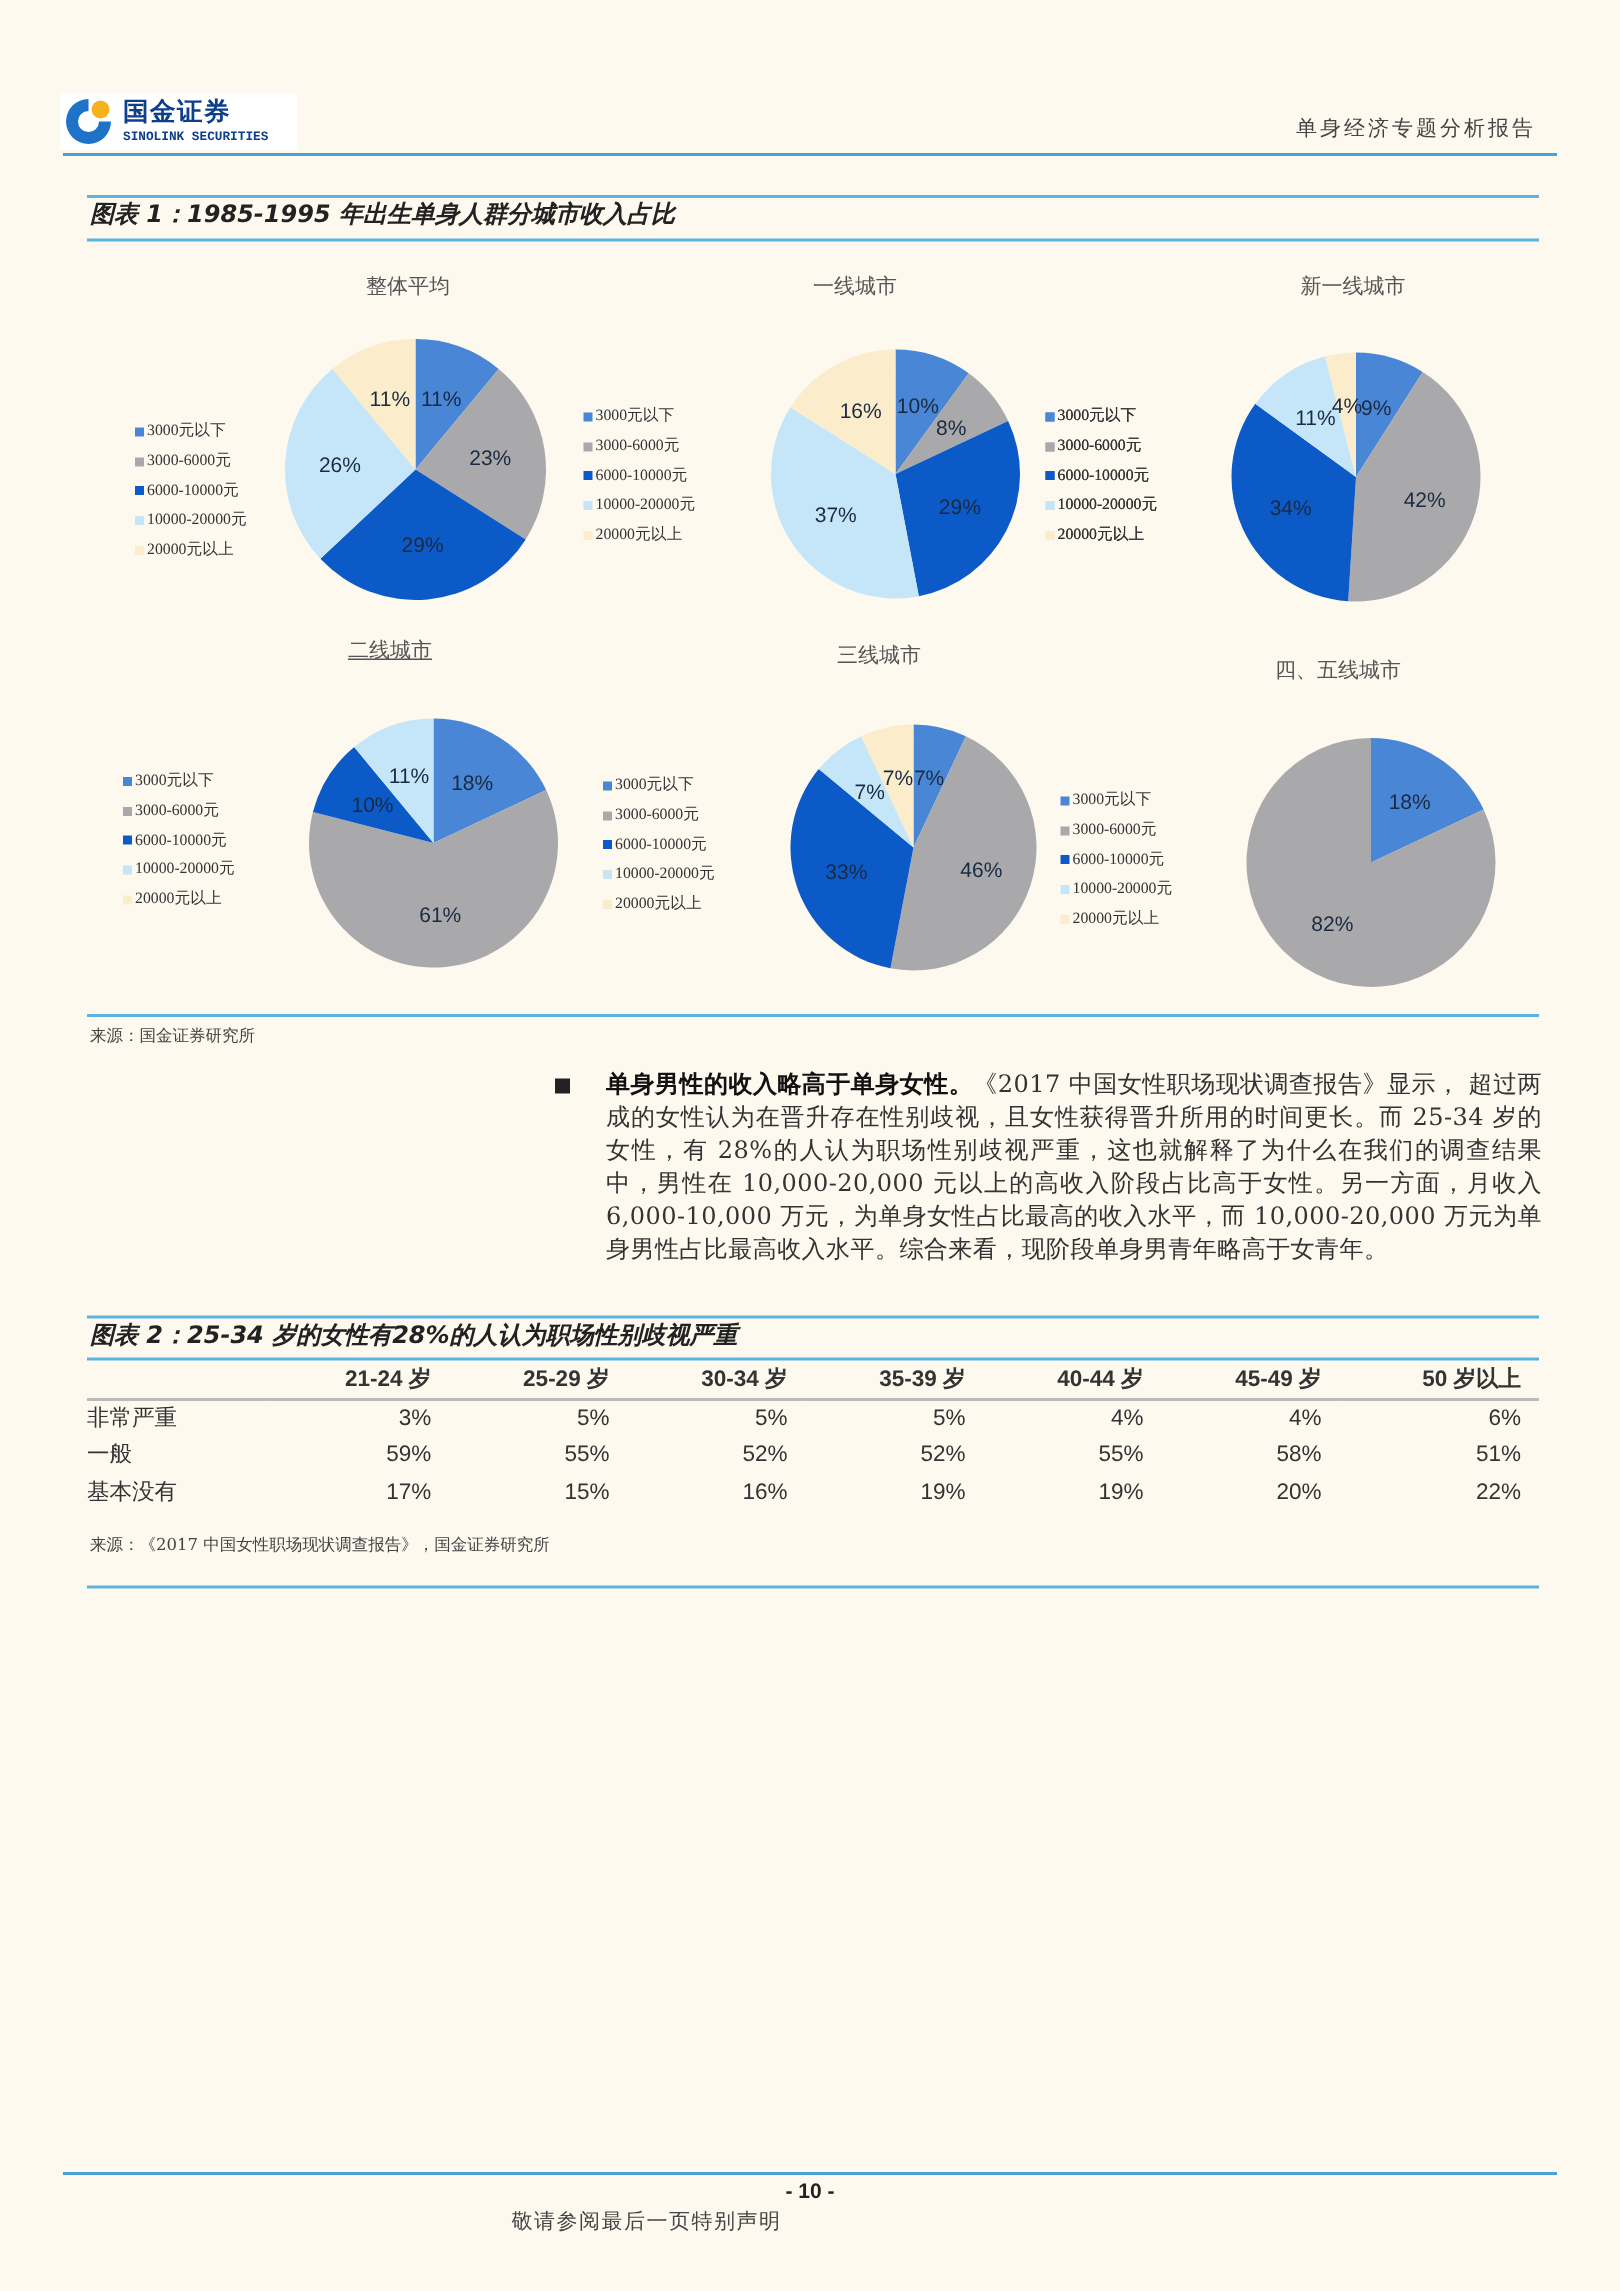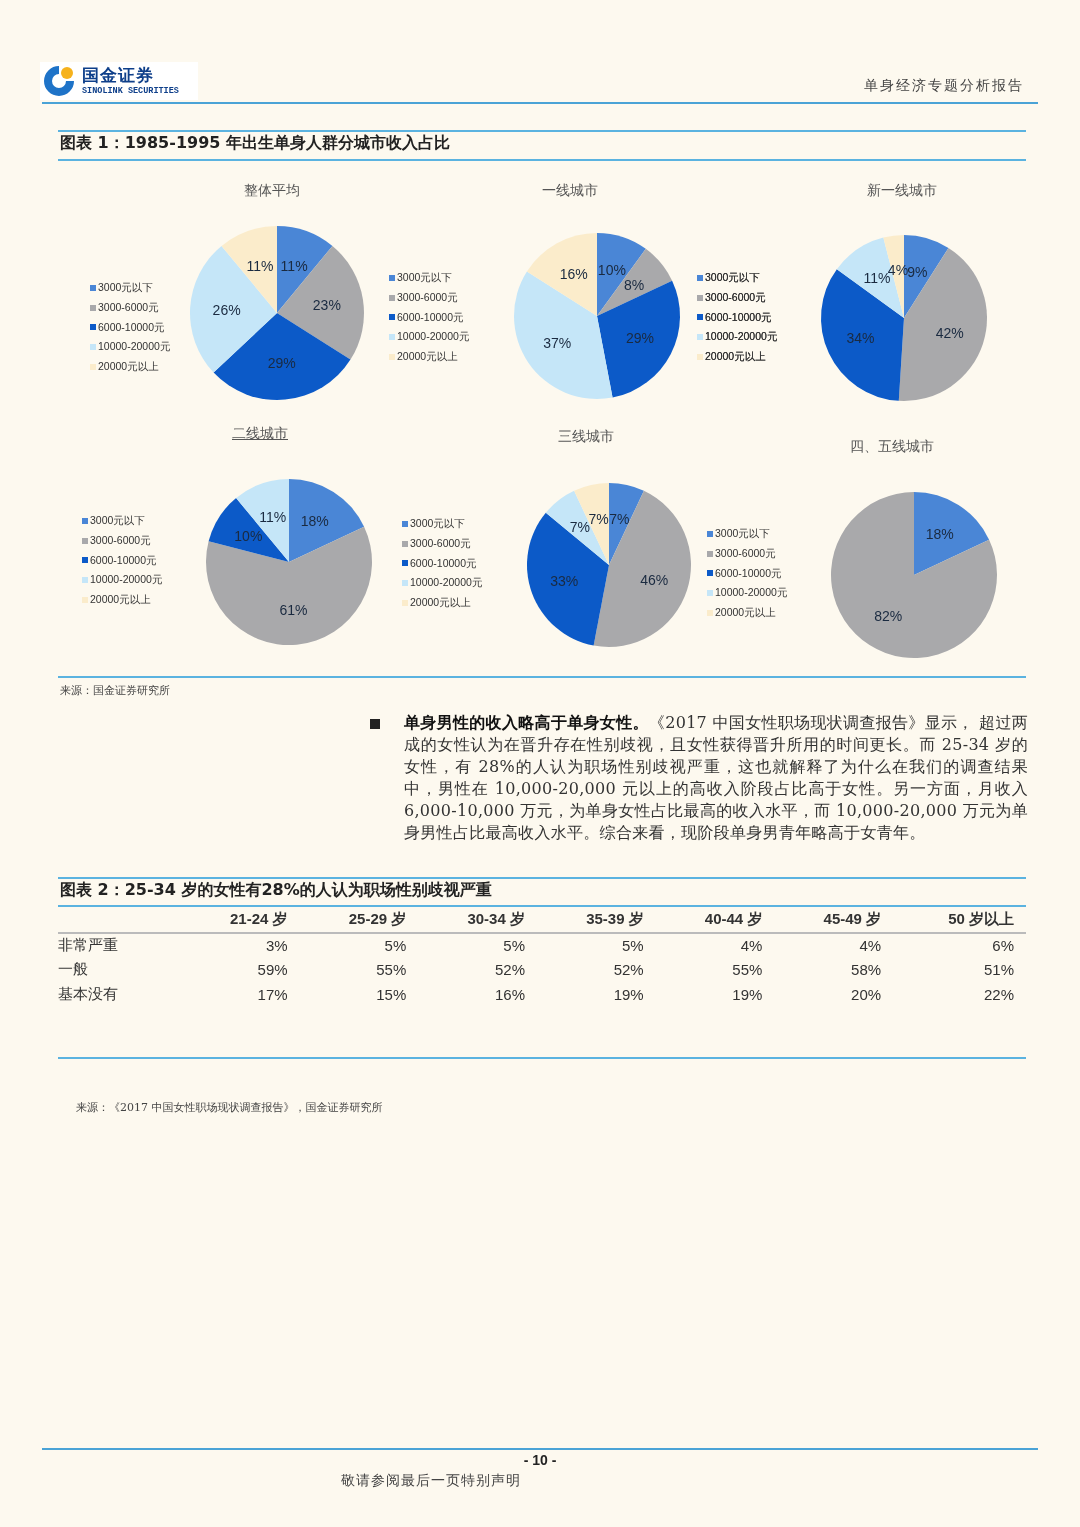--- a/index.html
+++ b/index.html
@@ -7,23 +7,23 @@
   body { position: relative; font-family: "DejaVu Serif", "Liberation Serif", serif; color: #222; }
   .abs { position: absolute; }
   .rule { position: absolute; left: 42px; width: 996px; height: 2px; background: #4aa3d6; }
   .rule-thin { position: absolute; left: 58px; width: 968px; height: 2px; background: #5bb3e0; }
   .logo { left: 40px; top: 62px; width: 158px; height: 38px; background: #fff; display: flex; align-items: center; }
   .logo-mark { width: 34px; height: 34px; position: relative; margin-left: 2px; }
   .logo-text { margin-left: 6px; line-height: 1; }
   .logo-cn { font-family: "DejaVu Sans", sans-serif; font-weight: bold; font-size: 17px; color: #0e3f8a; letter-spacing: 1px; }
   .logo-en { font-family: Liberation Mono, monospace; font-weight: bold; font-size: 8.5px; color: #0e3f8a; margin-top: 3px; }
   .report-title { right: 56px; top: 77px; font-size: 14px; color: #444; letter-spacing: 2px; }
-  .fig-title { left: 60px; font-family: "DejaVu Sans", sans-serif; font-weight: bold; font-size: 16px; color: #222; text-align: right; }
+  .fig-title { left: 60px; font-family: "DejaVu Sans", sans-serif; font-weight: bold; font-style: italic; font-size: 16px; color: #222; text-align: right; }
   .pie-title { font-size: 14px; color: #555; text-align: center; }
-  .legend { font-family: Liberation Sans, sans-serif; font-size: 10.5px; color: #333; line-height: 19.8px; }
+  .legend { font-family: Liberation Serif, serif; font-size: 10.5px; color: #333; line-height: 19.8px; }
   .legend .item { display: flex; align-items: center; white-space: nowrap; }
   .legend .sw { width: 6px; height: 6px; margin-right: 2px; display: inline-block; }
   .source { left: 60px; font-size: 11px; color: #444; }
   .para { left: 404px; top: 712px; width: 624px; font-size: 16px; line-height: 22px; color: #333; text-align: justify; letter-spacing: 0.3px; }
   .para b { font-family: "DejaVu Sans", sans-serif; color: #111; }
   .bullet { left: 370px; top: 719px; width: 10px; height: 10px; background: #222; }
   table.survey { position: absolute; left: 58px; top: 907px; width: 968px; border-collapse: collapse; font-family: "Liberation Sans", sans-serif; font-size: 15px; color: #333; }
   table.survey th { font-weight: bold; text-align: right; height: 26px; padding-right: 12px; border-bottom: 2px solid #bbb; }
   table.survey td { text-align: right; height: 24.6px; padding-right: 12px; }
   table.survey td.rowlabel, table.survey th.rowlabel { text-align: left; font-family: "DejaVu Serif", serif; font-weight: normal; padding-left: 0; }
@@ -331,17 +331,17 @@
       <td>16%</td>
       <td>19%</td>
       <td>19%</td>
       <td>20%</td>
       <td>22%</td>
     </tr>
   </tbody>
 </table>
 
 <div class="rule-thin" style="top:1057px;"></div>
-<div class="abs source" style="top:1100px;margin-left:16px;">来源：《2017 中国女性职场现状调查报告》，国金证券研究所</div>
+<div class="abs source" style="top:1022px;">来源：《2017 中国女性职场现状调查报告》，国金证券研究所</div>
 
 <div class="rule" style="top:1448px;"></div>
 <div class="abs page-num">- 10 -</div>
 <div class="abs disclaimer">敬请参阅最后一页特别声明</div>
 
 </body></html>

